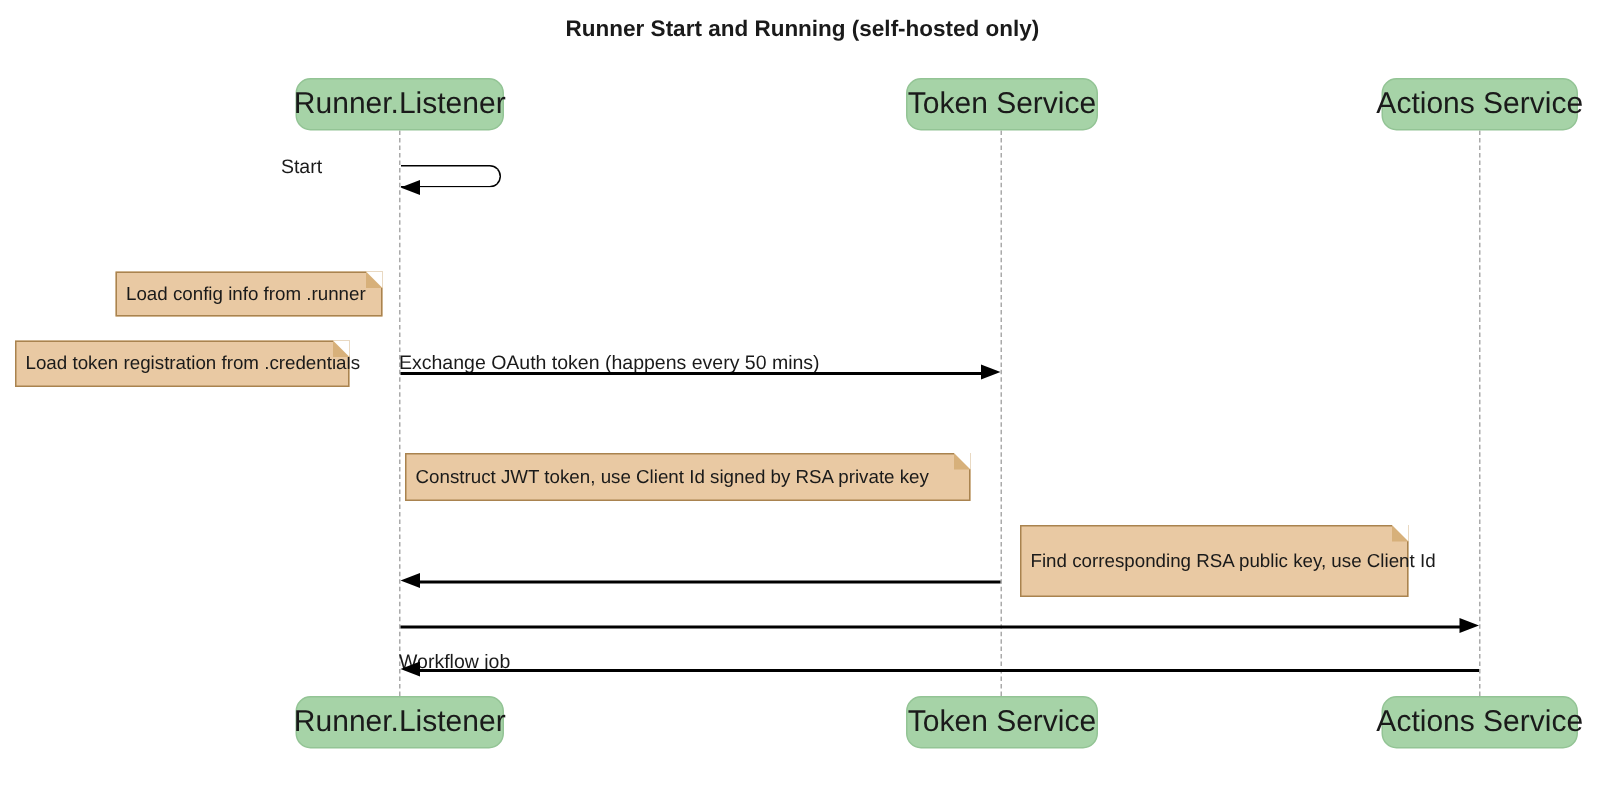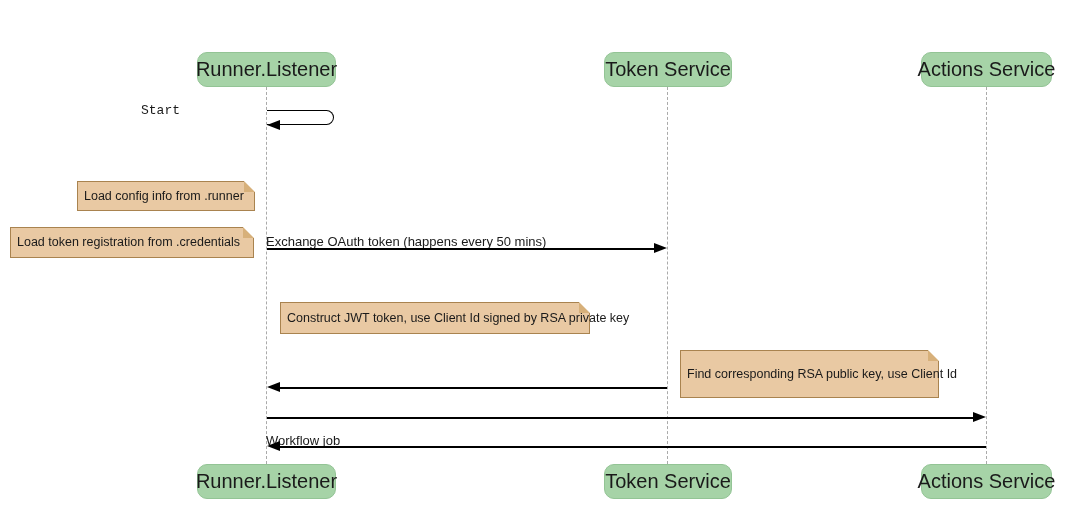--- a/index.html
+++ b/index.html
@@ -38,21 +38,21 @@
     justify-content: center;
     font-size: 20px;
     white-space: nowrap;
   }
   .msg-label {
     position: absolute;
     font-size: 13px;
     white-space: nowrap;
   }
   .center { text-align: left; }
-  .right { text-align: left; font-family: Liberation Mono, monospace; }
+  .right { text-align: center; }
   .msg-line {
     position: absolute;
     height: 1.5px;
     background: var(--arrow, #000000);
   }
   .arrow-right {
     position: absolute;
     width: 0; height: 0;
     border-top: 5.5px solid transparent;
     border-bottom: 5.5px solid transparent;
@@ -92,48 +92,49 @@
     border-style: solid;
     border-width: 0 11px 11px 0;
     border-color: transparent #ffffff var(--note-fold, #d7b07a) transparent;
   }
 </style>
 </head>
 <body>
 
 <div class="canvas" style="--background: #ffffff; --text: #1a1a1a; --participant-fill: #a6d3a7; --participant-border: #93c495; --note-fill: #e9c9a3; --note-border: #a9834f; --note-fold: #d7b07a; --lifeline: #aaaaaa; --arrow: #000000;">
 
+  <div class="title">Runner Start and Running (self-hosted only)</div>
 
   <div class="lifeline" style="left:266px"></div>
   <div class="lifeline" style="left:667px"></div>
   <div class="lifeline" style="left:986px"></div>
 
   <div class="actor" style="left:197px; top:52px; width:139px">Runner.Listener</div>
   <div class="actor" style="left:604px; top:52px; width:128px">Token Service</div>
   <div class="actor" style="left:921px; top:52px; width:131px">Actions Service</div>
 
   <div class="msg-label right" style="left:141px; top:103px; width:120px">Start</div>
   <div class="self-loop" style="left:267px; top:110px; width:66px; height:13px"></div>
   <div class="arrow-left" style="left:267px; top:120px"></div>
 
   <div class="note" style="left:77px; top:141px; width:178px; height:30px">
     <i class="fold"></i>
     <div>Load config info from .runner</div>
   </div>
 
-  <div class="note" style="left:10px; top:187px; width:244px; height:31px">
+  <div class="note" style="left:10px; top:187px; width:223px; height:31px">
     <i class="fold"></i>
     <div>Load token registration from .credentials</div>
   </div>
 
   <div class="msg-label center" style="left:266px; top:234px; width:401px">Exchange OAuth token (happens every 50 mins)</div>
   <div class="msg-line" style="left:267px; top:248px; width:390px"></div>
   <div class="arrow-right" style="left:654px; top:243px"></div>
 
-  <div class="note" style="left:280px; top:262px; width:310px; height:32px">
+  <div class="note" style="left:270px; top:262px; width:377px; height:32px">
     <i class="fold"></i>
     <div>Construct JWT token, use Client Id signed by RSA private key</div>
   </div>
 
   <div class="note" style="left:680px; top:310px; width:259px; height:48px">
     <i class="fold"></i>
     <div>Find corresponding RSA public key, use Client Id</div>
   </div>
 
   <div class="msg-line" style="left:277px; top:387px; width:390px"></div>

